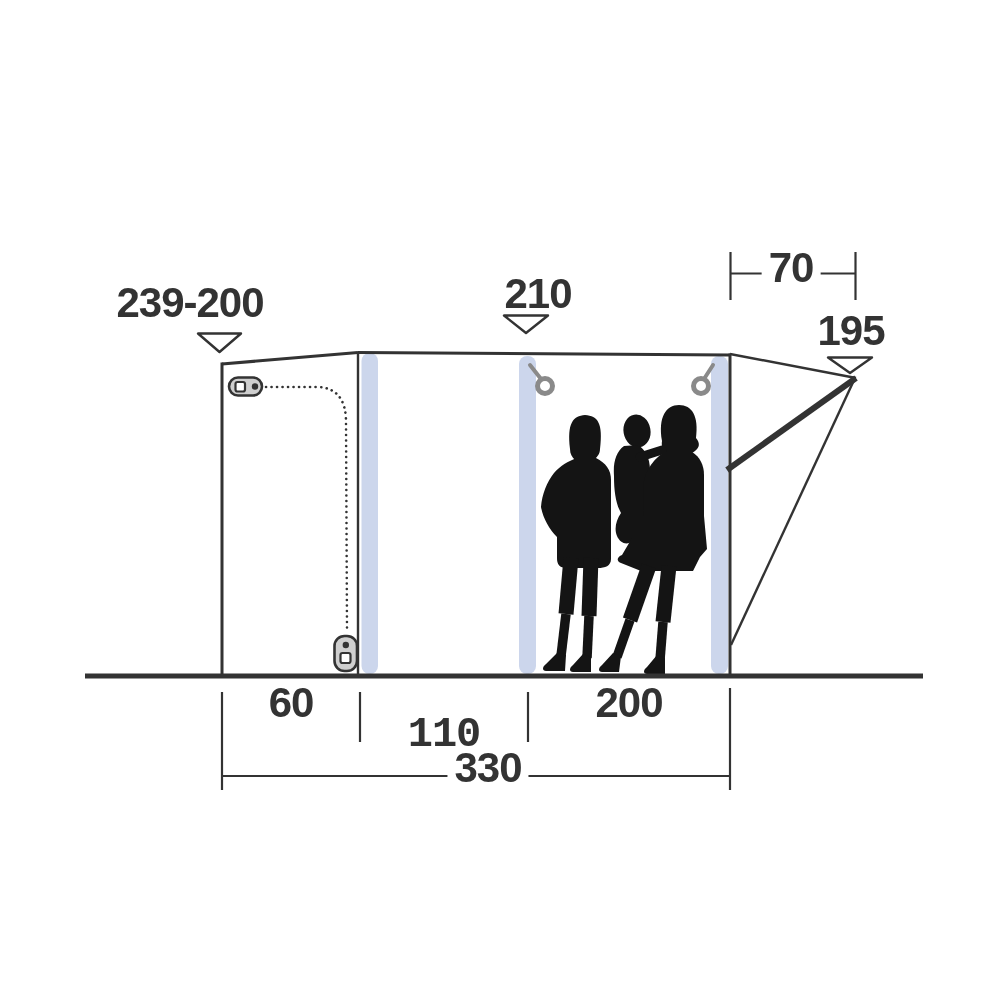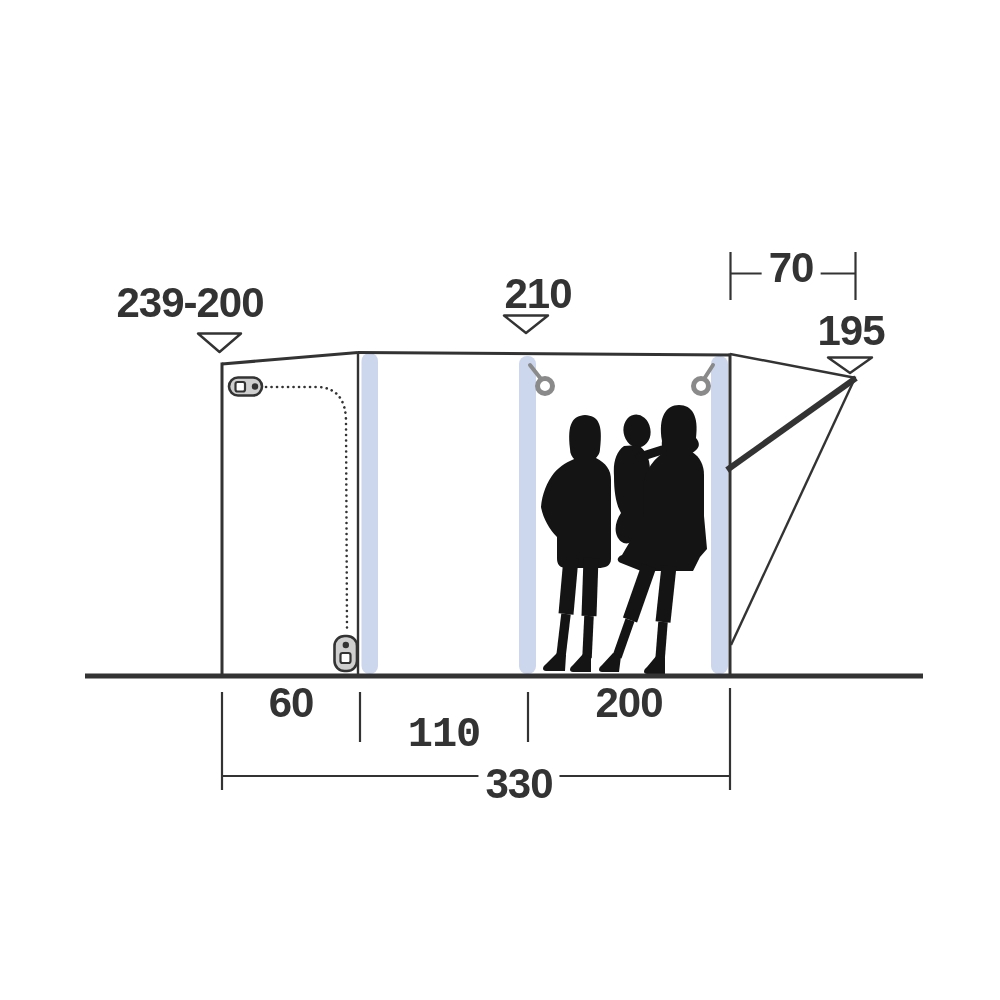--- a/index.html
+++ b/index.html
@@ -138,15 +138,15 @@
     </g>
   </svg>
 
   <div class="dim-label" style="left:190px;top:282px;">239-200</div>
   <div class="dim-label" style="left:538px;top:265px;margin-top:8px;">210</div>
   <div class="dim-label mask" style="left:791px;top:247px;">70</div>
   <div class="dim-label" style="left:851px;top:310px;">195</div>
   <div class="dim-label" style="left:291px;top:682px;">60</div>
   <div class="dim-label" style="left:444px;top:714px;font-family:Liberation Mono, monospace;">110</div>
   <div class="dim-label" style="left:629px;top:682px;">200</div>
-  <div class="dim-label mask" style="left:519px;top:747px;margin-top:16px;">330</div>
+  <div class="dim-label mask" style="left:488px;top:747px;">330</div>
 
 </div>
 
 </body></html>

